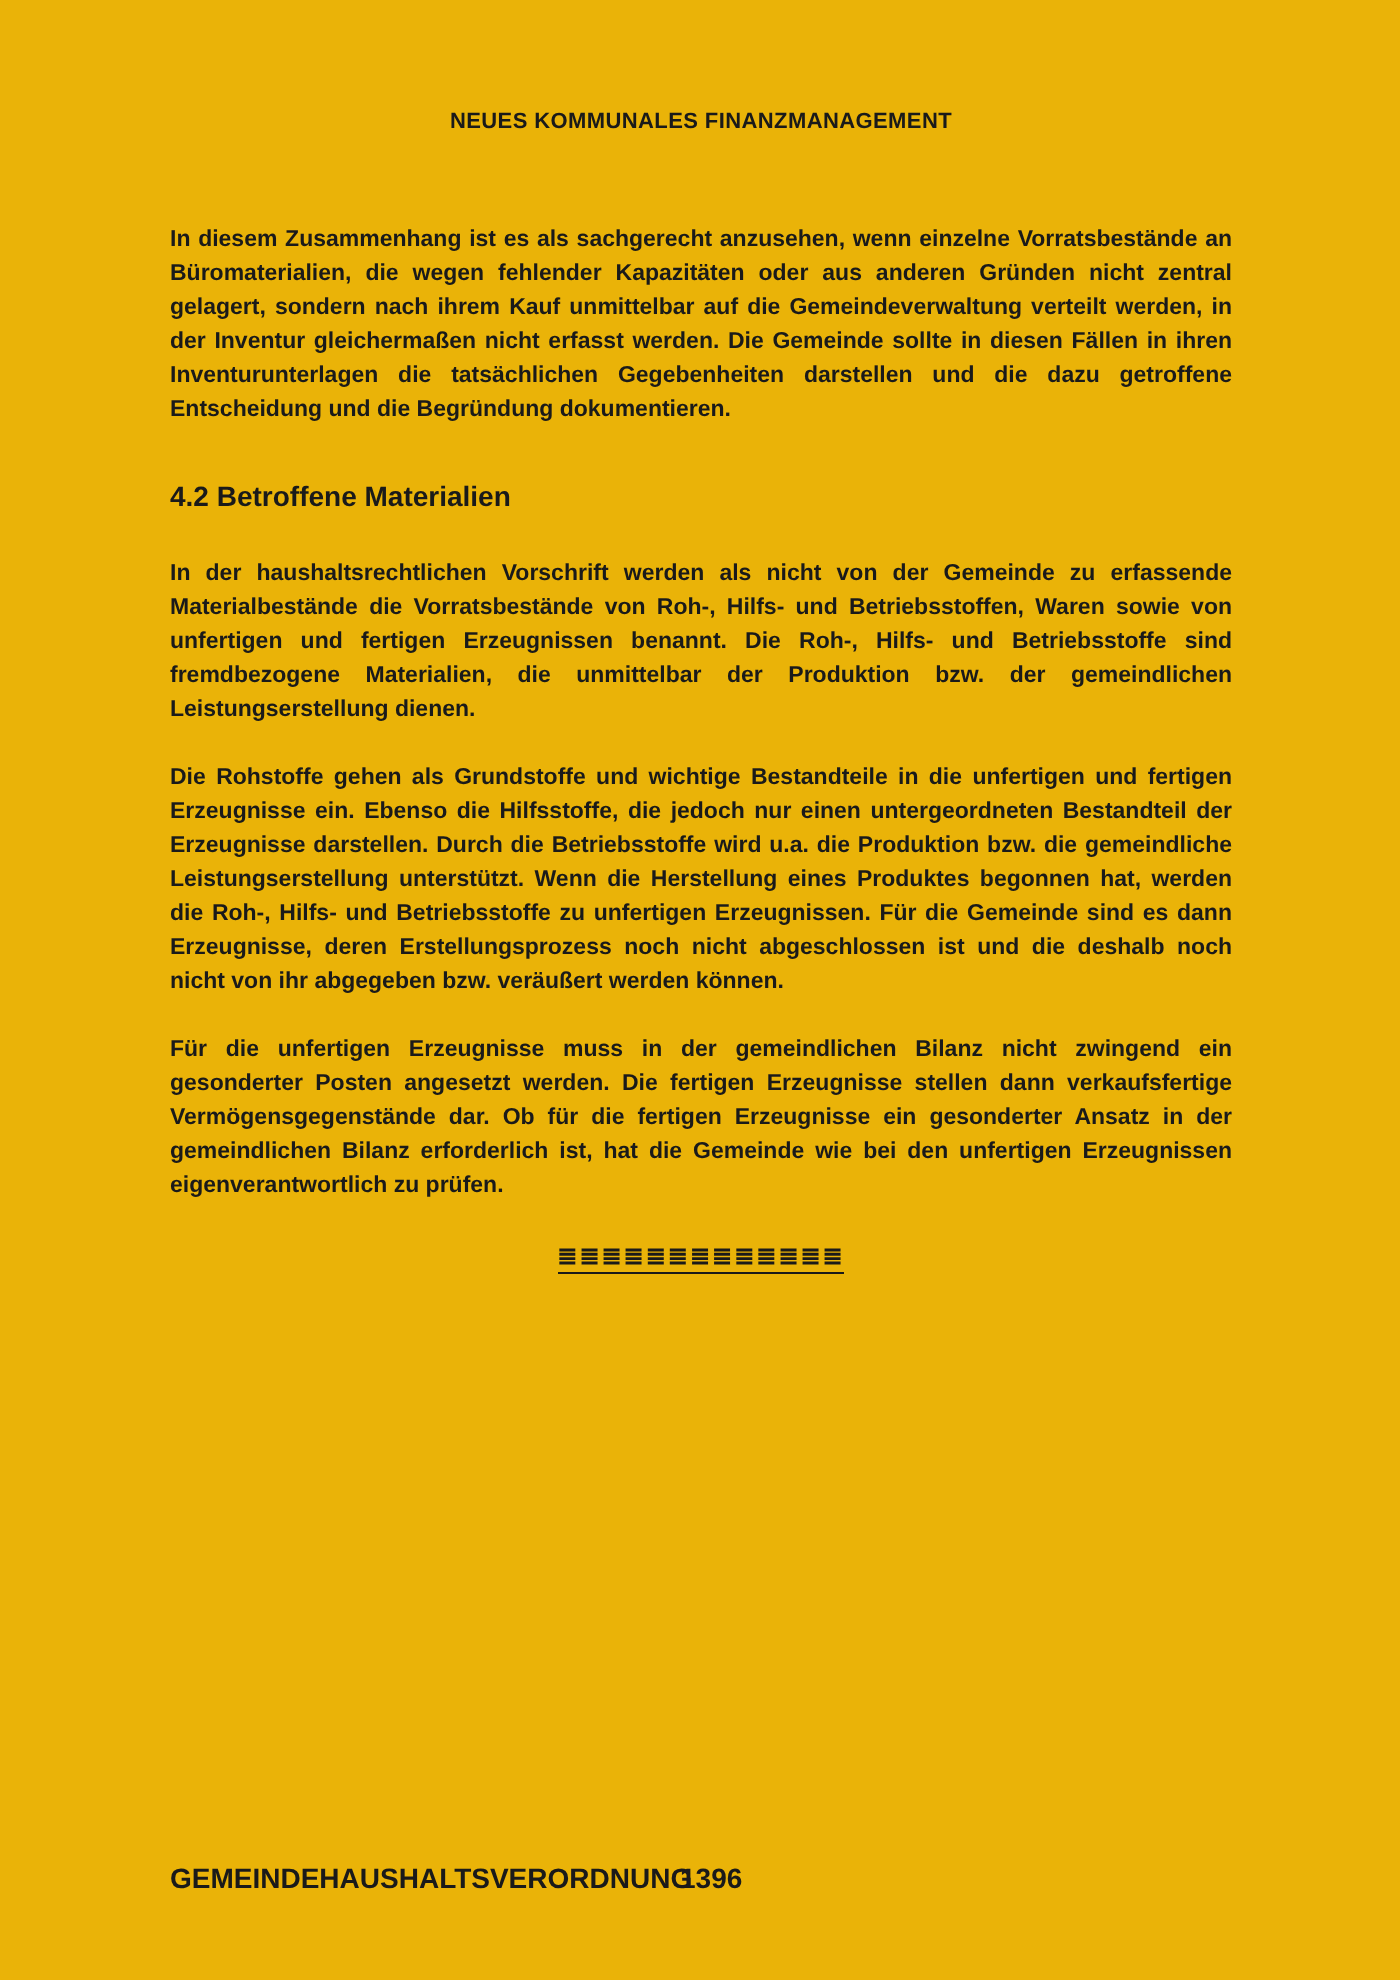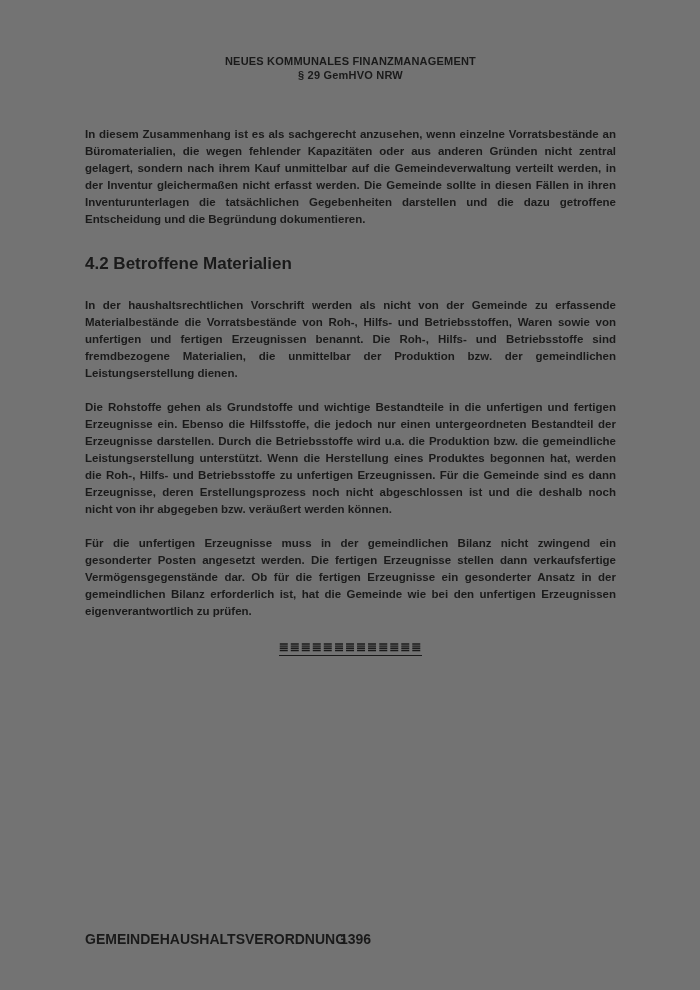--- a/index.html
+++ b/index.html
@@ -5,21 +5,21 @@
   * { margin: 0; padding: 0; box-sizing: border-box; }
   html, body {
     background: #ffffff;
     font-family: "Liberation Sans", sans-serif;
   }
   .page {
     position: relative;
     width: 700px;
     height: 990px;
     margin: 0 auto;
-    background: #737373;
+    background: #eab308;
     color: #1a1a1a;
     overflow: hidden;
   }
   .content {
     position: absolute;
     left: 85px;
     right: 84px;
     top: 54px;
   }
   .doc-header {
@@ -34,21 +34,21 @@
   }
   .para {
     font-size: 11.5px;
     line-height: 17px;
     text-align: justify;
     margin-bottom: 17px;
     color: #1a1a1a;
     font-weight: bold;
   }
   .section-heading {
-    font-size: 17px;
+    font-size: 14px;
     font-weight: bold;
     margin-top: 26px;
     margin-bottom: 23px;
   }
   .separator-row {
     text-align: center;
     margin-top: 16px;
   }
   .separator-glyphs {
     display: inline-block;
@@ -82,21 +82,20 @@
 </style>
 </head>
 <body>
 
 <div class="page">
 
   <div class="content">
 
     <div class="doc-header">
       <div class="h-line">NEUES KOMMUNALES FINANZMANAGEMENT</div>
-      <div class="h-line">§ 29 GemHVO NRW</div>
     </div>
 
     <p class="para">In diesem Zusammenhang ist es als sachgerecht anzusehen, wenn einzelne Vorratsbestände an Büromaterialien, die wegen fehlender Kapazitäten oder aus anderen Gründen nicht zentral gelagert, sondern nach ihrem Kauf unmittelbar auf die Gemeindeverwaltung verteilt werden, in der Inventur gleichermaßen nicht erfasst werden. Die Gemeinde sollte in diesen Fällen in ihren Inventurunterlagen die tatsächlichen Gegebenheiten darstellen und die dazu getroffene Entscheidung und die Begründung dokumentieren.</p>
 
     <h2 class="section-heading">4.2 Betroffene Materialien</h2>
 
     <p class="para">In der haushaltsrechtlichen Vorschrift werden als nicht von der Gemeinde zu erfassende Materialbestände die Vorratsbestände von Roh-, Hilfs- und Betriebsstoffen, Waren sowie von unfertigen und fertigen Erzeugnissen benannt. Die Roh-, Hilfs- und Betriebsstoffe sind fremdbezogene Materialien, die unmittelbar der Produktion bzw. der gemeindlichen Leistungserstellung dienen.</p>
 
     <p class="para">Die Rohstoffe gehen als Grundstoffe und wichtige Bestandteile in die unfertigen und fertigen Erzeugnisse ein. Ebenso die Hilfsstoffe, die jedoch nur einen untergeordneten Bestandteil der Erzeugnisse darstellen. Durch die Betriebsstoffe wird u.a. die Produktion bzw. die gemeindliche Leistungserstellung unterstützt. Wenn die Herstellung eines Produktes begonnen hat, werden die Roh-, Hilfs- und Betriebsstoffe zu unfertigen Erzeugnissen. Für die Gemeinde sind es dann Erzeugnisse, deren Erstellungsprozess noch nicht abgeschlossen ist und die deshalb noch nicht von ihr abgegeben bzw. veräußert werden können.</p>
 

